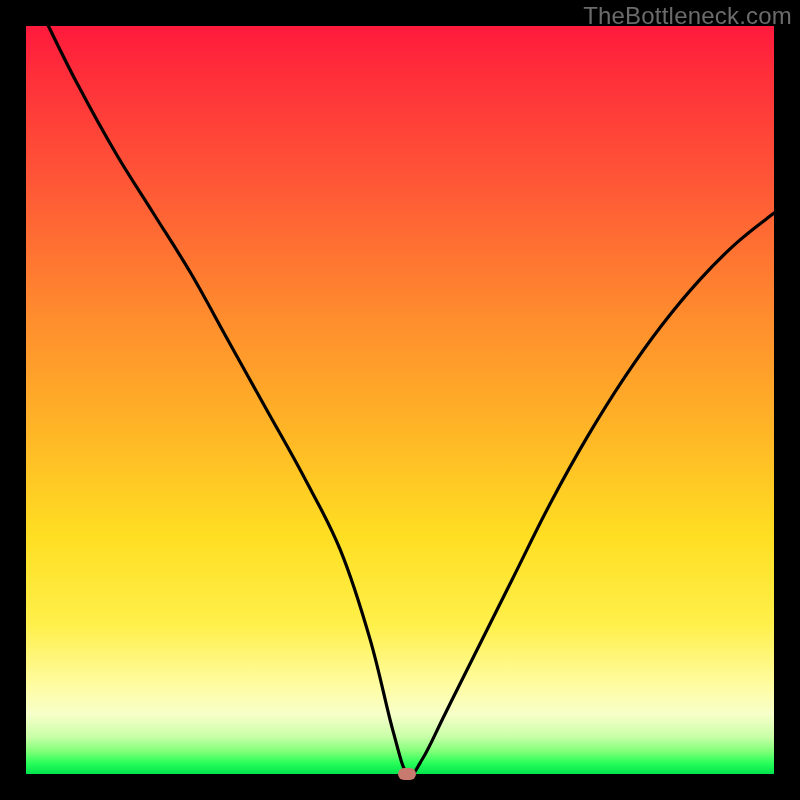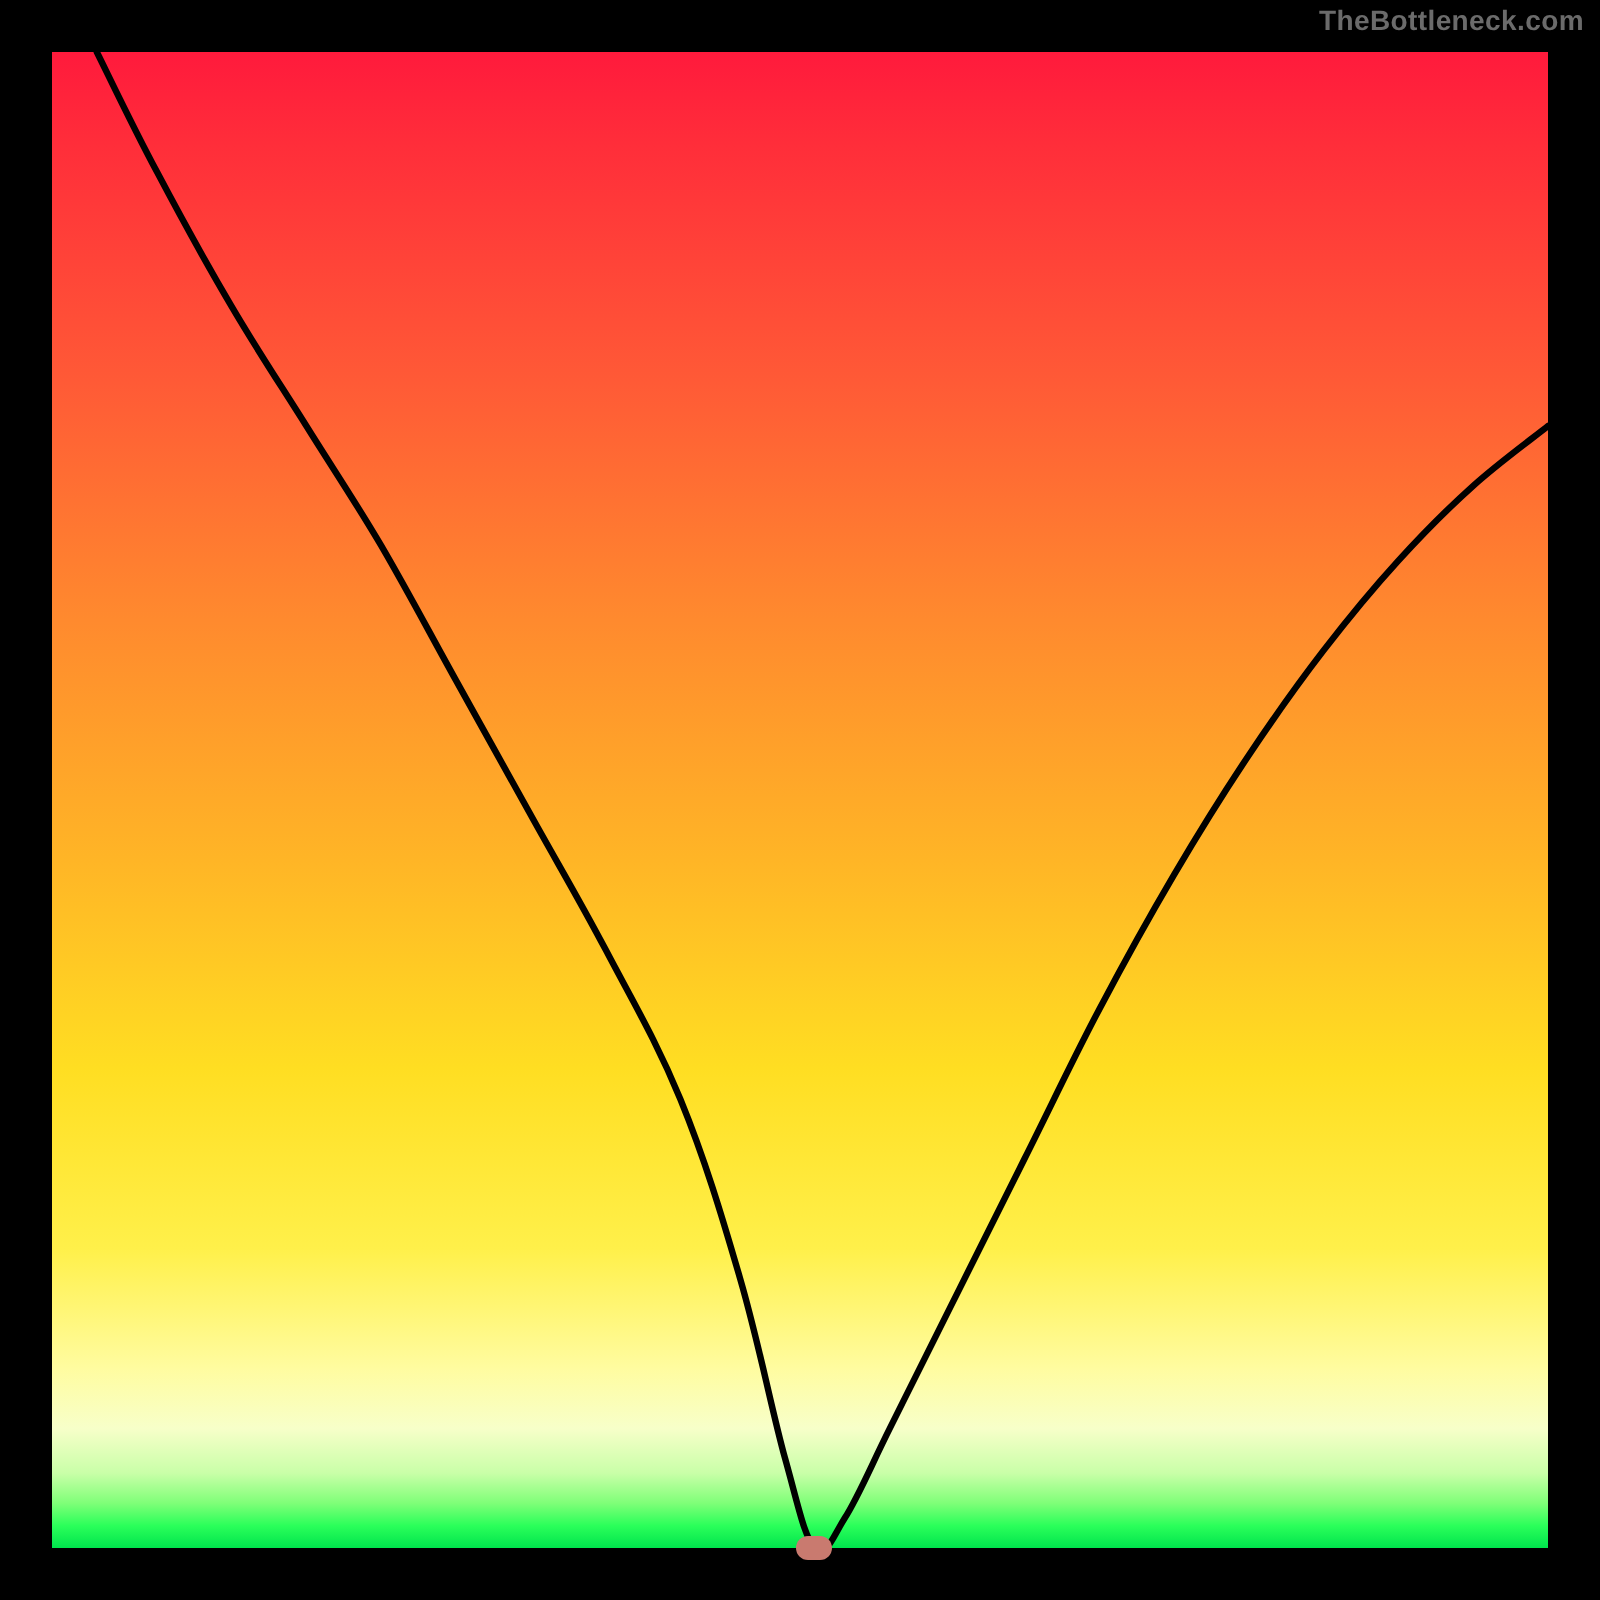--- a/index.html
+++ b/index.html
@@ -39,22 +39,22 @@
       #7fff78 97%,
       #2bff5a 98.5%,
       #00e44d 100%
     );
   }
   .watermark {
     position: absolute;
     top: 2px;
     right: 8px;
     color: #6b6b6b;
-    font-size: 14px;
-    font-weight: 700;
+    font-size: 24px;
+    font-weight: 400;
     letter-spacing: 0.2px;
     user-select: none;
   }
   svg.curve {
     position: absolute;
     left: 0;
     top: 0;
     width: 748px;
     height: 748px;
     overflow: visible;

